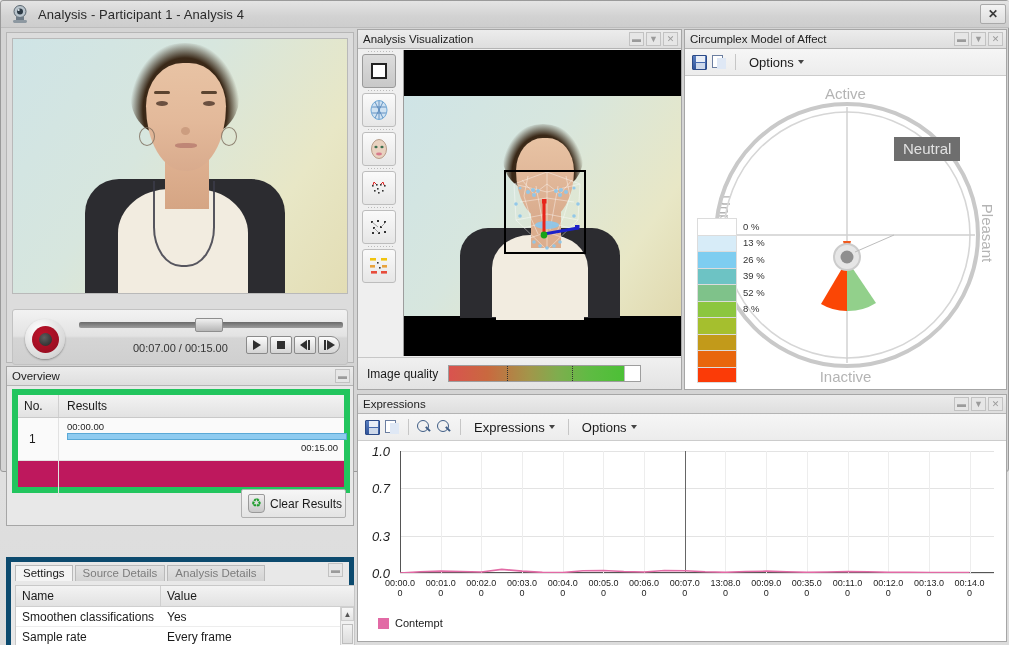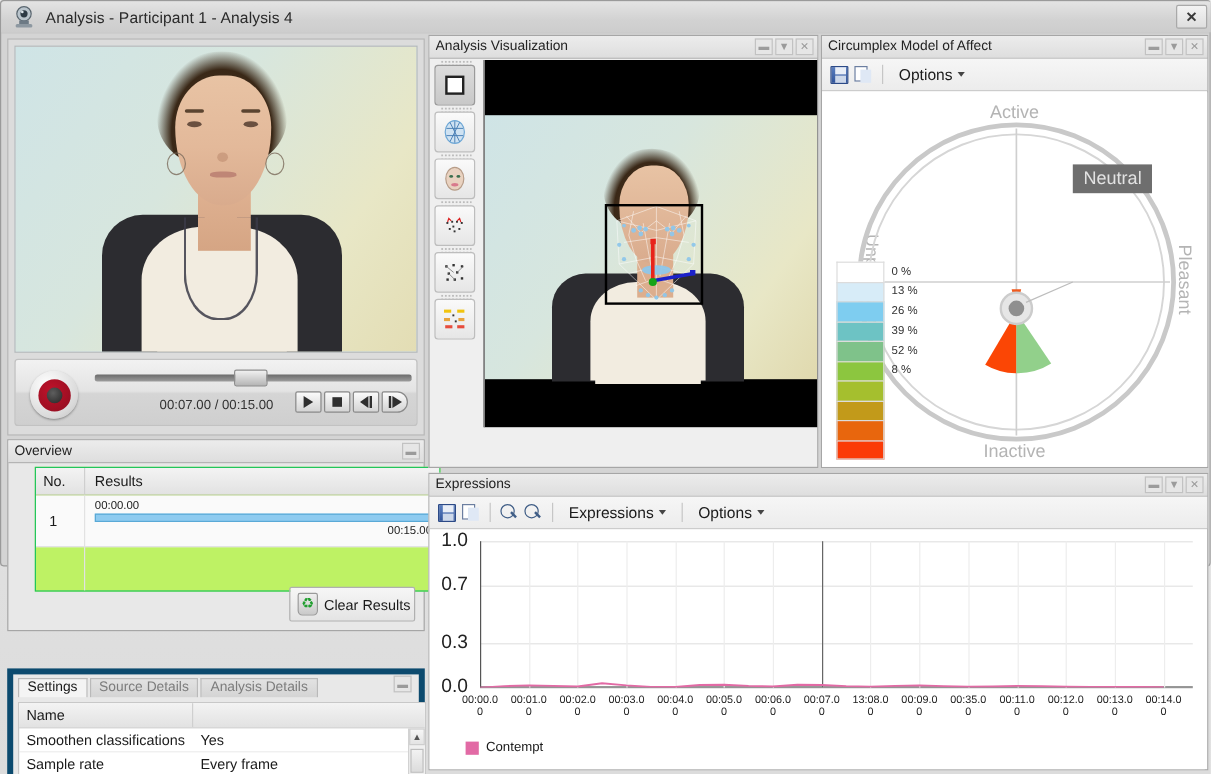--- a/index.html
+++ b/index.html
@@ -109,21 +109,21 @@
     border:2px solid #3b3b48; border-top:none; border-radius:0 0 46% 46%;
     opacity:.85;
   }
   .vid-eye{ position:absolute; width:12px;height:5px; background:#6a5040; border-radius:50%;}
   .vid-brow{ position:absolute; width:16px;height:3px; background:#5b4430; border-radius:2px;}
   .vid-mouth{ position:absolute; left:162px; top:104px; width:22px;height:5px; background:#bf8676; border-radius:40%;}
   .vid-nose{ position:absolute; left:168px; top:88px; width:9px;height:8px; background:rgba(190,140,112,.6); border-radius:50%;}
   .earring{ position:absolute; width:16px; height:19px; border:1.5px solid #7a6a5a; border-radius:50%; opacity:.8;}
 
   .transport{
-    position:absolute; left:5px; top:266px; width:336px; height:56px;
+    position:absolute; left:5px; top:276px; width:336px; height:56px;
     background:linear-gradient(180deg,#f2f2f2 0%,#e3e3e3 48%,#d5d5d5 52%,#cfcfcf 100%);
     border:1px solid #c2c2c2; border-radius:3px;
   }
   .rec-knob{
     position:absolute; left:12px; top:9px; width:40px;height:40px; border-radius:50%;
     background:radial-gradient(circle at 35% 30%, #ffffff, #d9d9d9 70%, #bdbdbd 100%);
     box-shadow:0 1px 2px rgba(0,0,0,.35);
     display:flex;align-items:center;justify-content:center;
   }
   .rec-knob:before{
@@ -150,21 +150,21 @@
     background:linear-gradient(180deg,#fbfbfb,#d4d4d4);
     display:flex;align-items:center;justify-content:center;
   }
   .tri-r{ width:0;height:0;border-top:5px solid transparent;border-bottom:5px solid transparent;border-left:8px solid #2f2f2f;}
   .sq{ width:8px;height:8px;background:#2f2f2f;}
   .tri-l{ width:0;height:0;border-top:5px solid transparent;border-bottom:5px solid transparent;border-right:7px solid #2f2f2f;}
   .bar-v{ width:2px;height:10px;background:#2f2f2f;}
 
   
   #overviewPanel{ left:5px; top:365px; width:348px; height:160px; background:#e8e8e8; border:1px solid #a6a6a6;}
-  .ov-table{ position:absolute; left:22px; top:22px; width:338px; height:104px; background:#bef264; border:1px solid #22c55e;}
+  .ov-table{ position:absolute; left:5px; top:22px; width:338px; height:104px; background:#be185d; border:6px solid #22c55e;}
   .ov-header{ display:flex; height:23px; background:linear-gradient(180deg,#f3f3f3,#e2e2e2); border-bottom:1px solid #c9c9c9; font-size:12px;}
   .ov-h1{ width:41px; padding:4px 0 0 6px; border-right:1px solid #cfcfcf;}
   .ov-h2{ flex:1; padding:4px 0 0 8px;}
   .ov-row{ display:flex; height:43px; border-bottom:1px solid #e2e2e2; background:#fafafa;}
   .ov-c1{ width:41px; border-right:1px solid #e2e2e2; display:flex;align-items:center; padding-left:11px; font-size:12px;}
   .ov-c2{ flex:1; position:relative; padding:3px 12px 0 8px;}
   .ov-t-start{ font-size:9.5px; color:#222;}
   .ov-t-end{ position:absolute; right:6px; top:24px; font-size:9.5px; color:#222;}
   .ov-bar{ position:absolute; left:8px; top:15px; width:280px; height:7px; background:#8ecbf0; border:1px solid #5aa9d6;}
   .ov-row-empty{ height:36px; display:flex;}
@@ -258,25 +258,25 @@
   .ex-chart{ position:absolute; left:0; top:48px; right:2px; bottom:0; background:#fff;}
   .mag{ width:15px;height:15px; position:relative;}
   .mag:before{ content:""; position:absolute; left:0; top:0; width:10px;height:10px; border:1.6px solid #3f5d86; border-radius:50%;}
   .mag:after{ content:""; position:absolute; left:8px; top:8px; width:6px;height:1.8px; background:#3f5d86; transform:rotate(45deg);}
   .save-ico{ width:15px;height:15px; background:linear-gradient(180deg,#5a7fc0,#32559b); border:1px solid #2c4a87; border-radius:1px; position:relative;}
   .save-ico:before{ content:""; position:absolute; left:3px; top:0; width:9px;height:6px; background:#e9eef7;}
   .save-ico:after{ content:""; position:absolute; left:3px; bottom:0; width:9px;height:6px; background:#cdd8ea;}
   .copy-ico{ width:15px;height:15px; position:relative;}
   .copy-ico:before{ content:""; position:absolute; left:0; top:0; width:9px;height:11px; background:#fff; border:1px solid #6b7ea0;}
   .copy-ico:after{ content:""; position:absolute; left:5px; top:3px; width:9px;height:11px; background:#dfe8f5; border:1px solid #4a6寄;}
-  .ytick{ position:absolute; right:0; font-size:16px; color:#222; transform:translateY(-50%);}
+  .ytick{ position:absolute; right:0; font-size:13px; color:#222; transform:translateY(-50%);font-style:italic;}
   .xtick{ position:absolute; text-align:center; font-size:9px; color:#222; width:44px; }
   .grid-h{ position:absolute; left:0; right:0; height:1px; background:#e3e3e3;}
   .grid-v{ position:absolute; top:0; bottom:0; width:1px; background:#ededed;}
-  .legend-ex{ position:absolute; left:30px; bottom:12px; display:flex; align-items:center; gap:6px; font-size:11px;}
+  .legend-ex{ position:absolute; left:20px; bottom:12px; display:flex; align-items:center; gap:6px; font-size:11px;}
   .legend-sw{ width:11px;height:11px; background:#e26aa5;}
 </style>
 </head>
 <body>
 
 <div class="app">
 
   <div class="titlebar">
     <div class="app-icon">
       <svg width="22" height="20" viewBox="0 0 22 20">
@@ -371,20 +371,21 @@
       <div class="tab active">Settings</div>
       <div class="tab">Source Details</div>
       <div class="tab">Analysis Details</div>
       <div class="hdr-btns">
         <div class="hdr-btn">▬</div>
       </div>
     </div>
     <div class="st-table">
       <div class="st-head">
         <div class="st-h1">Name</div>
+        <div class="st-h2">Value</div>
       </div>
       <div class="st-row">
         <div class="st-n">Smoothen classifications</div>
         <div class="st-v">Yes</div>
         <div class="pencil">✎</div>
       </div>
       <div class="st-row">
         <div class="st-n">Sample rate</div>
         <div class="st-v">Every frame</div>
         <div class="pencil">✎</div>
@@ -522,20 +523,30 @@
         <svg style="position:absolute;left:128px;top:140px;" width="60" height="60">
           <line x1="12" y1="44" x2="12" y2="12" stroke="#e8241a" stroke-width="3"></line>
           <rect x="10" y="9" width="4.5" height="4.5" fill="#e8241a"></rect>
           <line x1="12" y1="44" x2="46" y2="38" stroke="#1b21c9" stroke-width="3"></line>
           <rect x="43" y="35" width="4.5" height="4.5" fill="#1b21c9"></rect>
           <circle cx="12" cy="45" r="3.4" fill="#17a317"></circle>
         </svg>
       </div>
     </div>
 
+    <div class="iq-bar">
+      <span>Image quality</span>
+      <span class="iq-gauge">
+        <span class="iq-fill">
+          <span class="iq-tick" style="left:33%"></span>
+          <span class="iq-tick" style="left:70%"></span>
+        </span>
+        <span class="iq-blank"></span>
+      </span>
+    </div>
   </div>
 
   <div class="panel" id="cxPanel">
     <div class="panel-head">
       <div class="panel-title">Circumplex Model of Affect</div>
       <div class="hdr-btns">
         <div class="hdr-btn">▬</div>
         <div class="hdr-btn">▼</div>
         <div class="hdr-btn">✕</div>
       </div>

